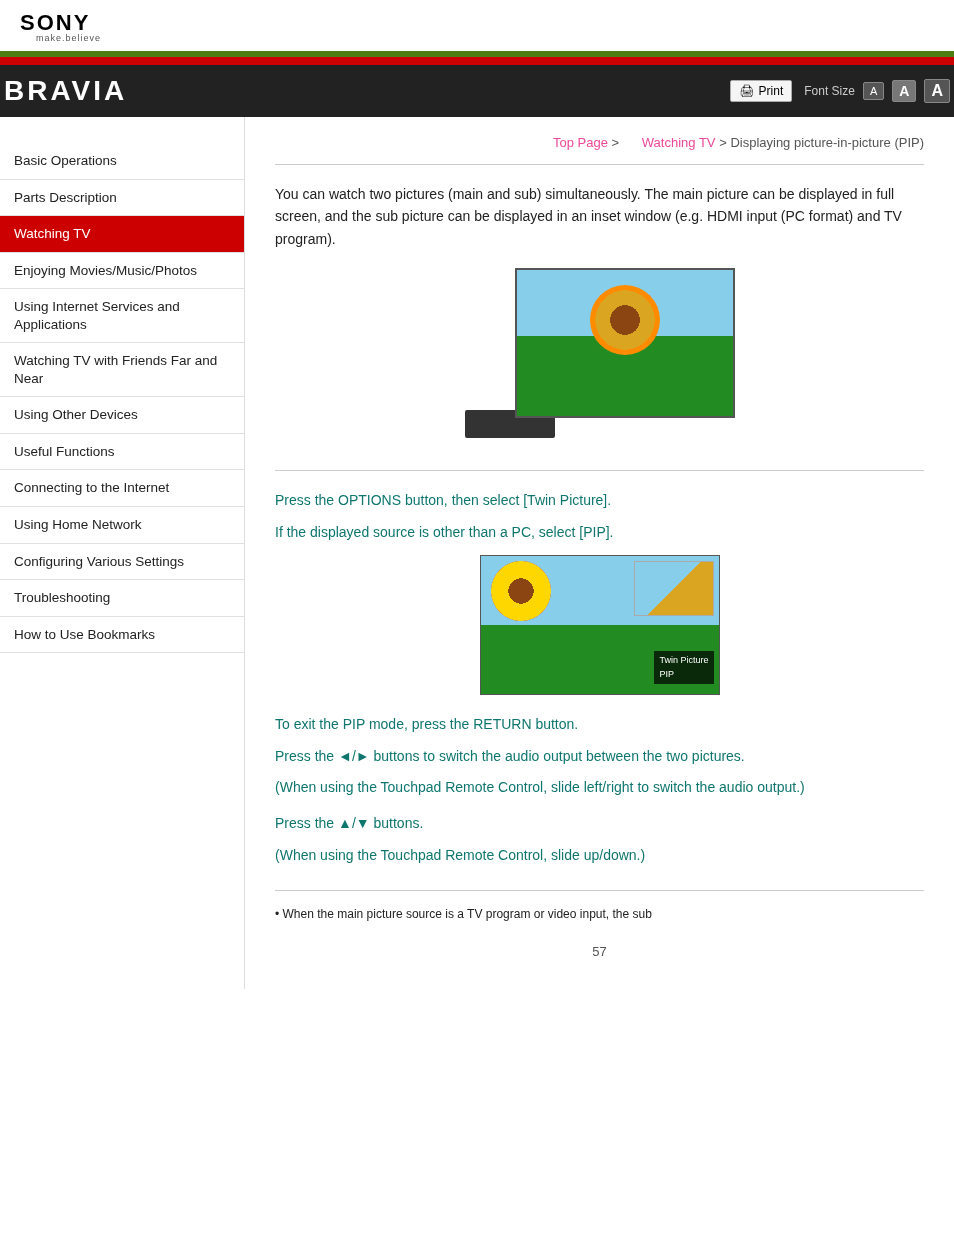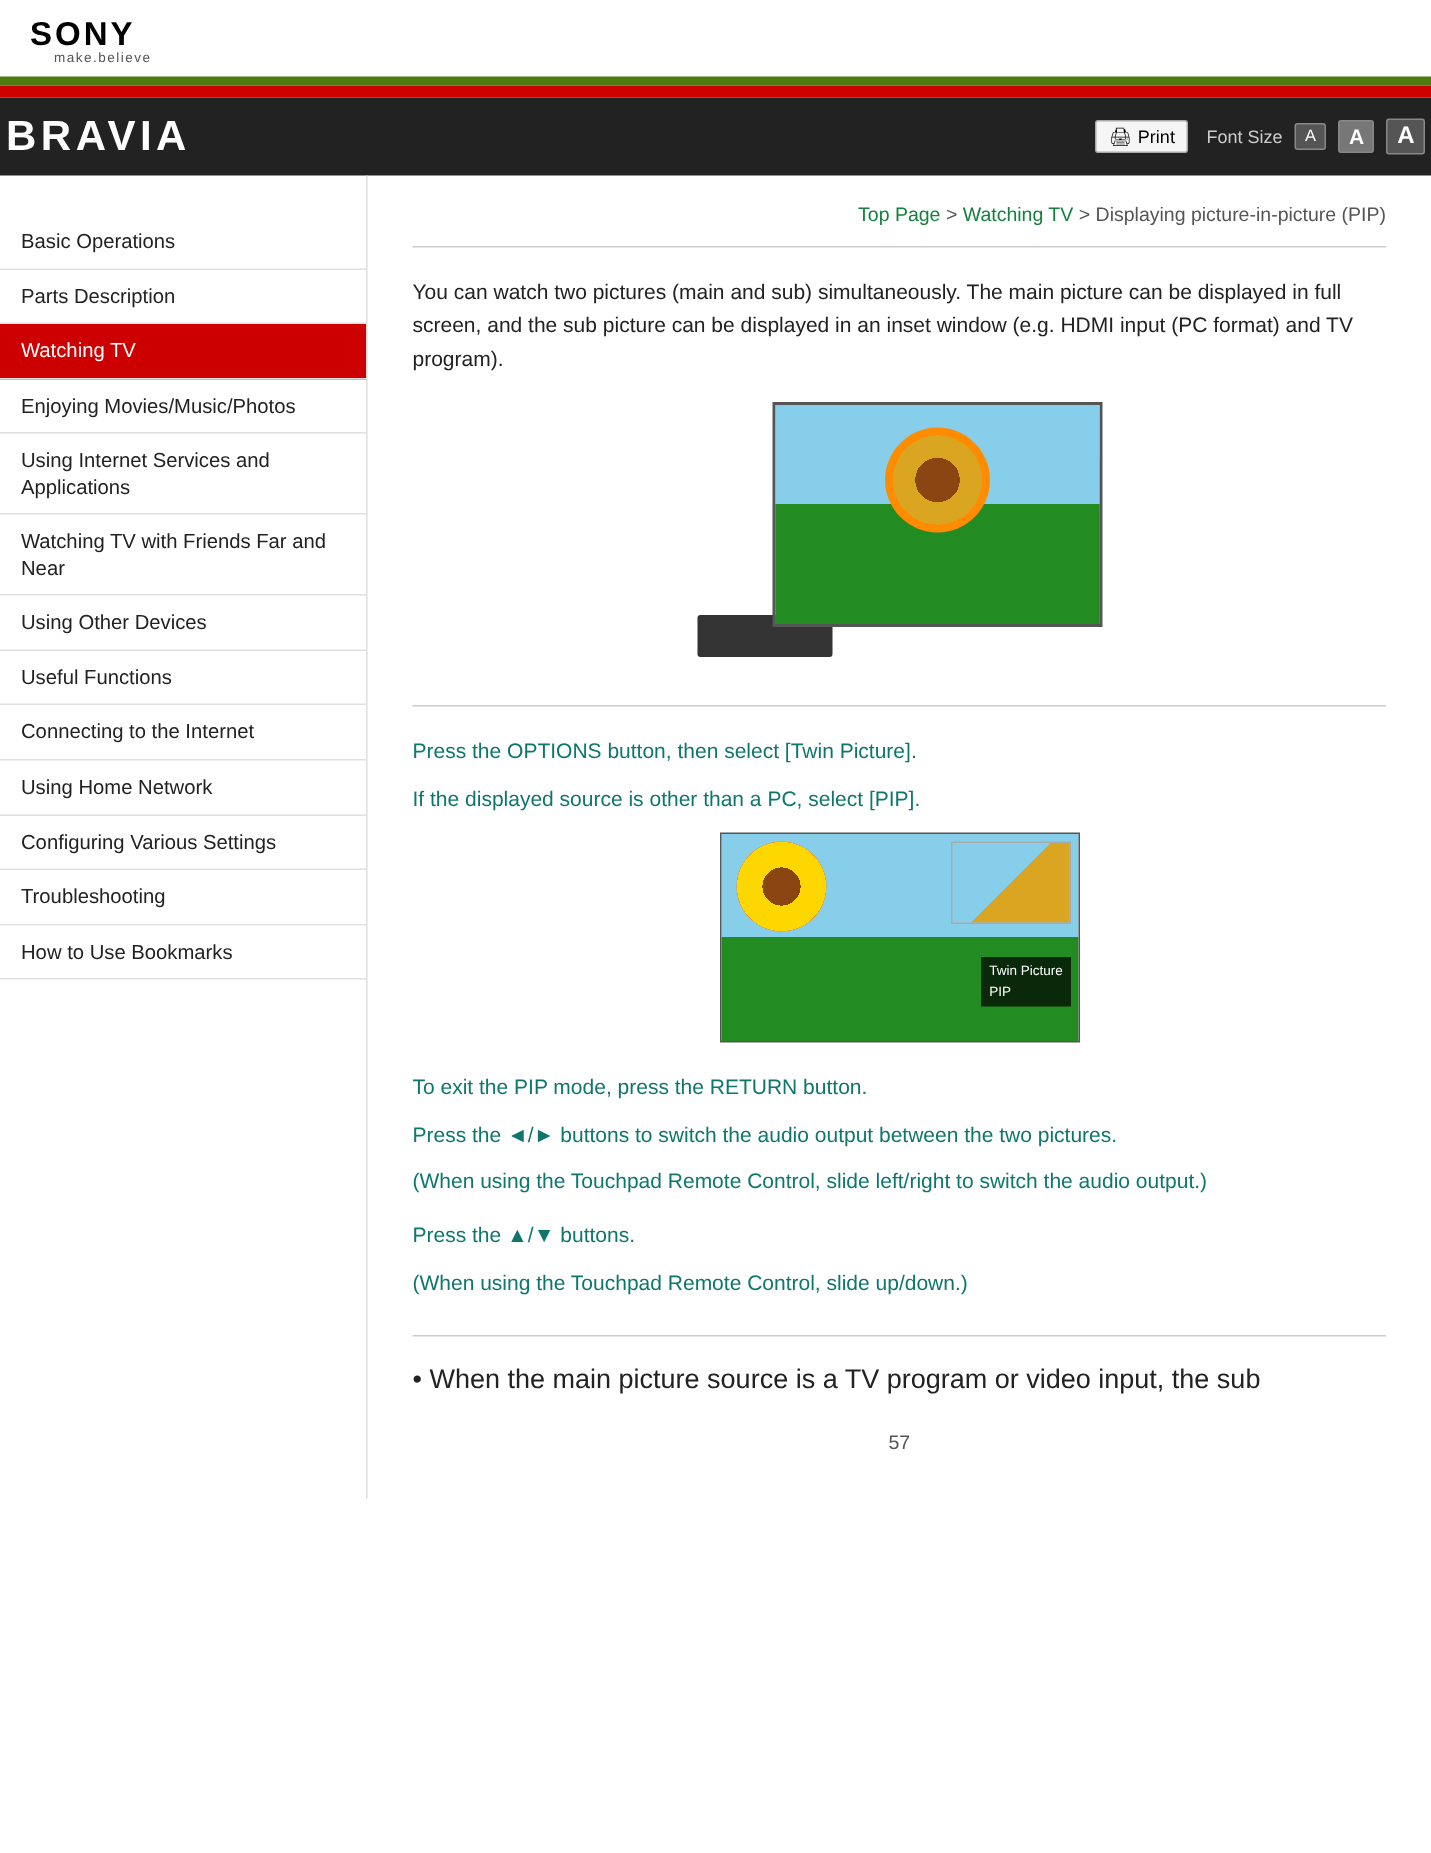--- a/index.html
+++ b/index.html
@@ -135,22 +135,23 @@
     }
 
     
     .breadcrumb {
       font-size: 13px;
       color: #555;
       text-align: right;
       padding: 8px 0 14px 0;
     }
     .breadcrumb a {
-      color: #15803d;
+      color: #ec4899;
       text-decoration: none;
+      margin-left: 19px;
     }
 
     
     .section {
       border-top: 1px solid #ccc;
       padding: 18px 0 14px 0;
     }
     .section + .section {
       margin-top: 0;
     }
@@ -236,21 +237,21 @@
       right: 5px;
       top: 5px;
       width: 80px;
       height: 55px;
       background: linear-gradient(135deg, #87CEEB 50%, #DAA520 50%);
       border: 1px solid #aaa;
     }
     .pip-menu {
       position: absolute;
       right: 5px;
-      bottom: 23px;
+      bottom: 10px;
       background: rgba(0,0,0,0.7);
       color: #fff;
       font-size: 9px;
       padding: 2px 5px;
       line-height: 1.6;
     }
 
     
     .step-text {
       font-size: 14px;
@@ -260,21 +261,21 @@
     .step-text p {
       margin-bottom: 8px;
     }
 
     
     .note-section {
       border-top: 1px solid #ccc;
       padding: 14px 0 10px 0;
     }
     .note-item {
-      font-size: 18px;
+      font-size: 12px;
       line-height: 1.6;
       color: #222;
     }
     .note-item::before {
       content: "• ";
     }
 
     
     .page-number {
       text-align: center;

